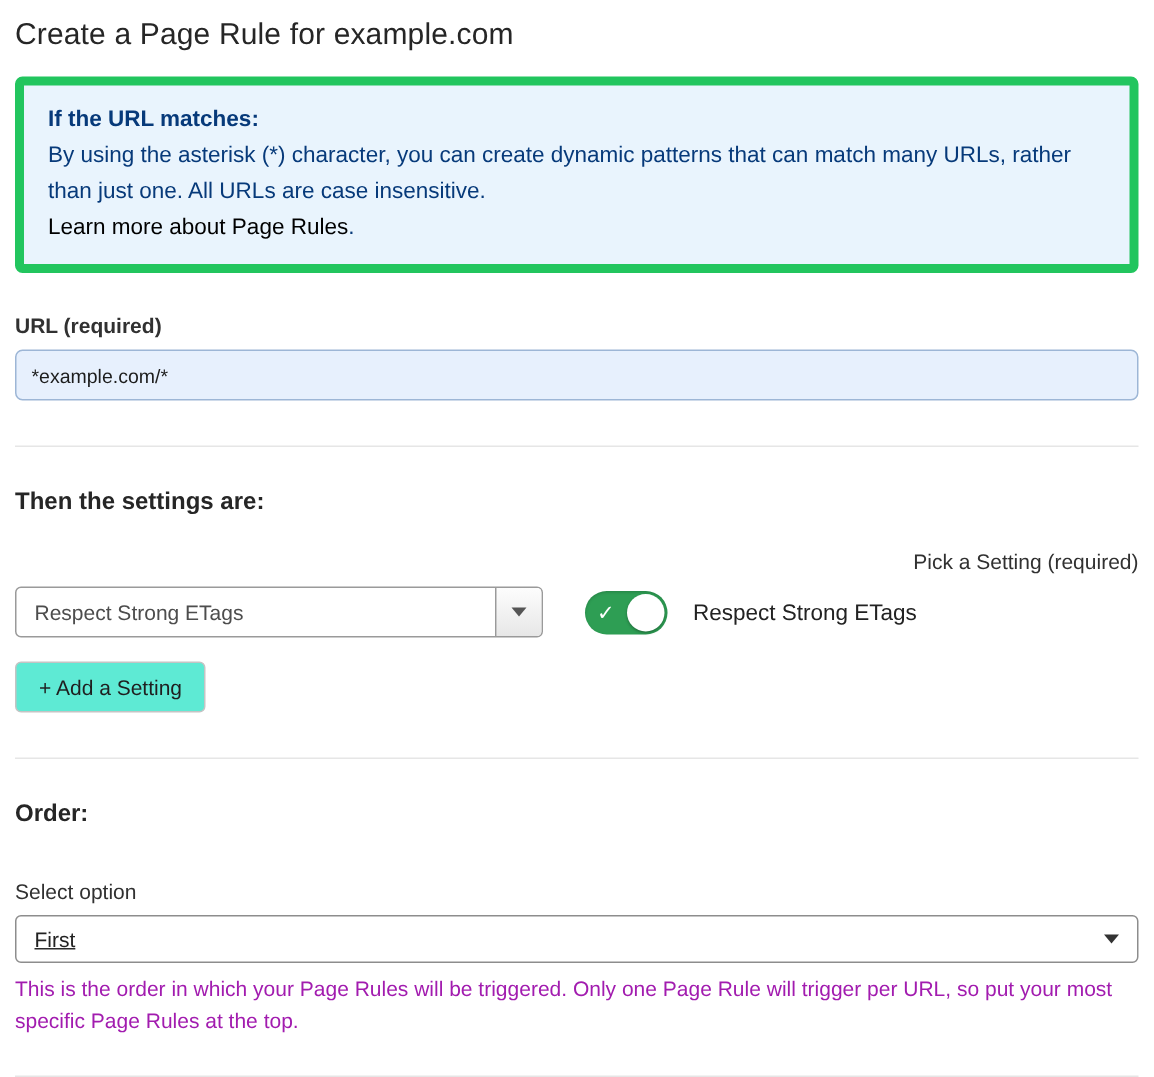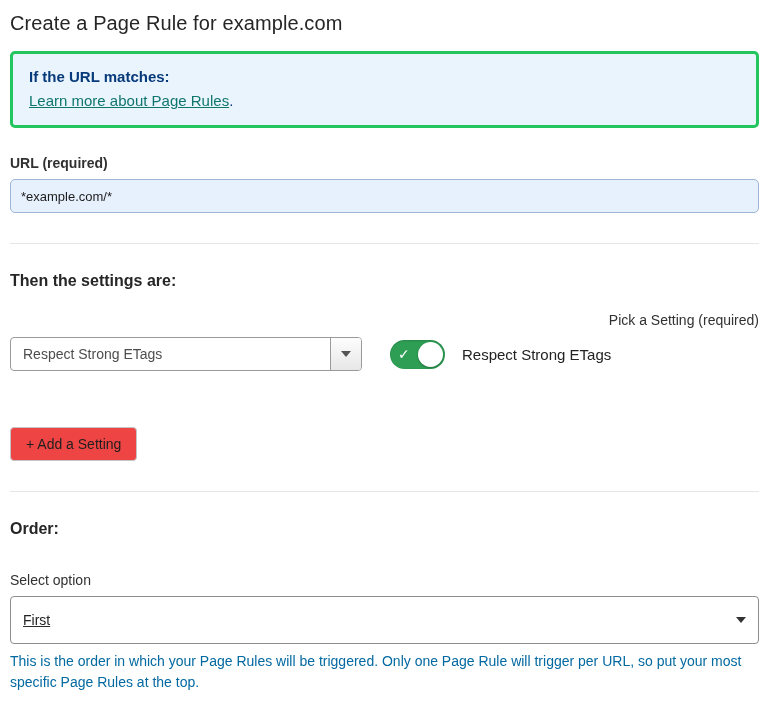--- a/index.html
+++ b/index.html
@@ -15,31 +15,30 @@
   .page-title {
     font-size: 20px;
     font-weight: normal;
     color: #262626;
     letter-spacing: 0.1px;
   }
 
   .info-box {
     margin-top: 16px;
     background: #e9f4fd;
-    border: 3px solid #22c55e;
+    border: 6px solid #22c55e;
     border-radius: 5px;
     padding: 11px 16px 12px 16px;
     color: #073a7a;
     font-size: 15px;
     line-height: 24px;
   }
   .info-box .info-heading { font-weight: bold; }
   .info-box .info-link {
-    color: #0f766e;
-    text-decoration: underline;
+    color: #000000;
     cursor: pointer;
     margin-top: 11px;
   }
 
   .field-label {
     font-size: 14px;
     color: #313131;
   }
   .url-label { margin-top: 27px; font-weight: bold; }
 
@@ -144,38 +143,38 @@
     line-height: 14px;
   }
 
   .toggle-label {
     margin-left: 17px;
     font-size: 15px;
     color: #222222;
   }
 
   .add-setting-button {
-    margin-top: 56px;
+    margin-top: 16px;
     display: inline-block;
-    background: #ef4444;
+    background: #5eead4;
     border: 1px solid #c4c4c4;
     border-radius: 4px;
     padding: 8px 15px;
     font-family: "Liberation Sans", "DejaVu Sans", sans-serif;
     font-size: 14px;
     color: #1f1f1f;
     cursor: pointer;
   }
 
   .order-label { margin-top: 34px; }
 
   .order-select {
     margin-top: 8px;
     width: 100%;
-    height: 48px;
+    height: 32px;
     border: 1px solid #8d8d8d;
     border-radius: 4px;
     background: #ffffff;
     display: flex;
     align-items: center;
     padding: 0 12px;
     cursor: pointer;
     text-decoration: underline;
   }
   .order-select .select-value {
@@ -183,36 +182,37 @@
     font-size: 14px;
     color: #222222;
   }
   .order-select .caret-down {
     border-top-color: #333333;
   }
 
   .help-text {
     margin-top: 7px;
     font-size: 14px;
-    color: #0369a1;
+    color: #a21caf;
     line-height: 21px;
     max-width: 740px;
   }
 
   .footer-divider { margin-top: 26px; }
 </style>
 </head>
 <body>
 
 
 
 <h1 class="page-title">Create a Page Rule for example.com</h1>
 
 <div class="info-box">
   <div class="info-heading">If the URL matches:</div>
+  <div class="info-body">By using the asterisk (*) character, you can create dynamic patterns that can match many URLs, rather than just one. All URLs are case insensitive.</div>
   <div><a class="info-link">Learn more about Page Rules</a><span>.</span></div>
 </div>
 
 <div class="field-label url-label">URL (required)</div>
 <input class="url-input" type="text" value="*example.com/*" style="">
 
 <hr class="divider">
 
 <div class="section-heading">Then the settings are:</div>
 

